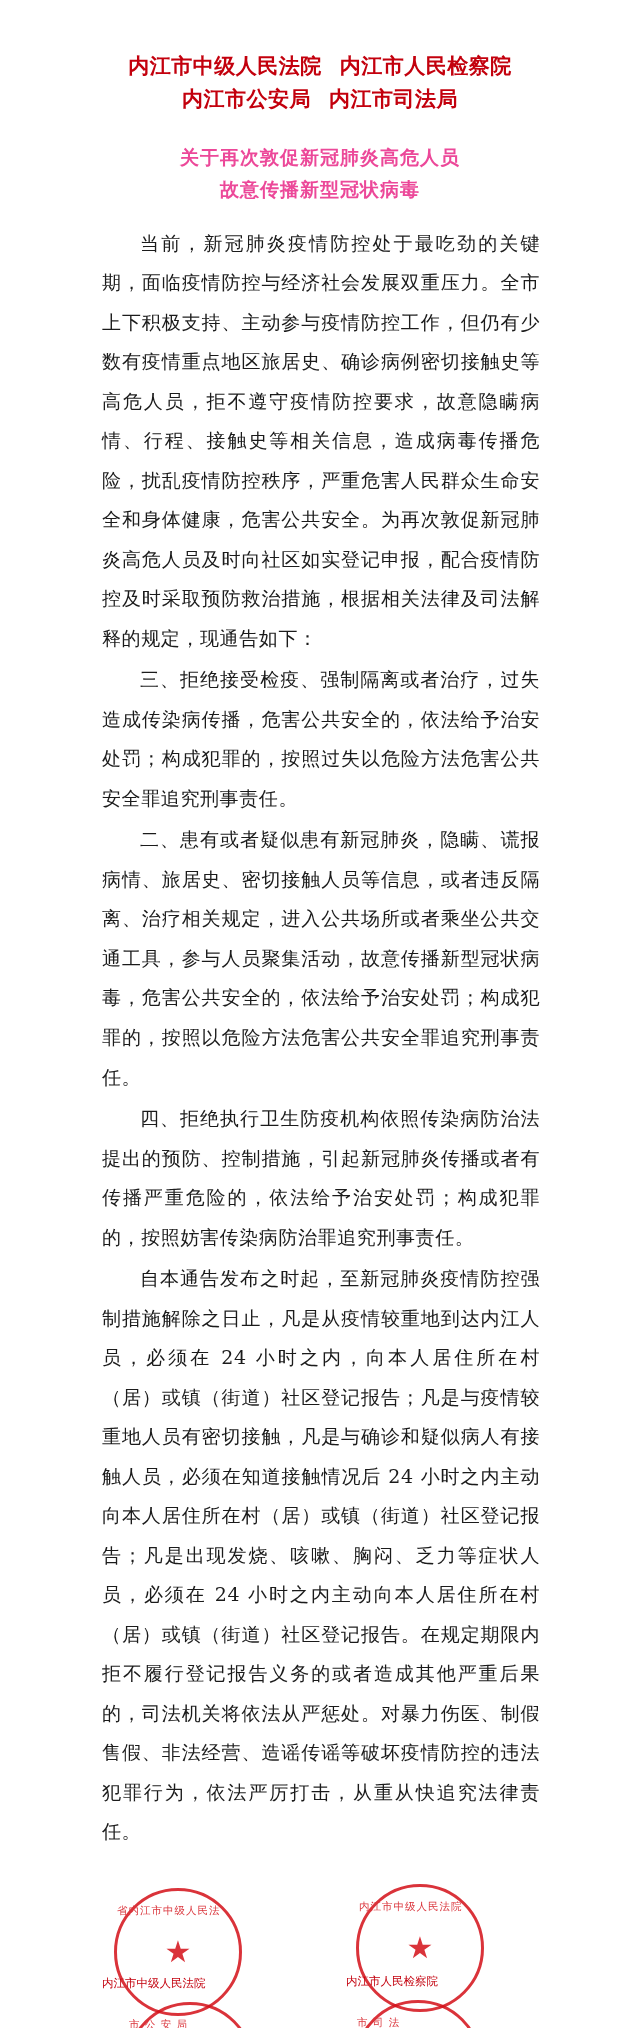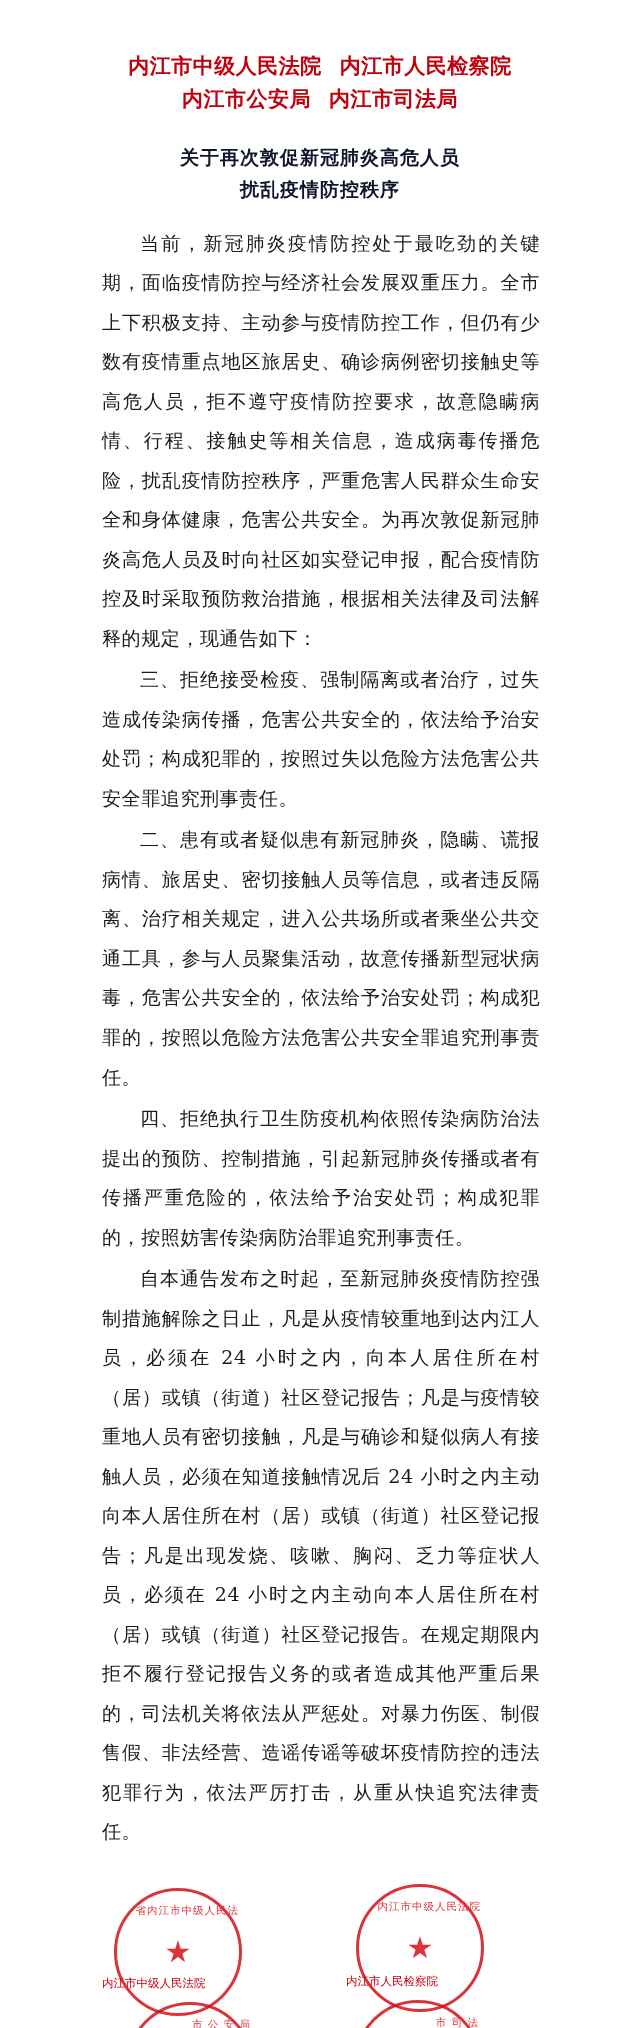--- a/index.html
+++ b/index.html
@@ -37,21 +37,21 @@
     display: flex;
     justify-content: center;
     gap: 18px;
     white-space: nowrap;
   }
   .agency-row .col { display: block; }
   
   .doc-title {
     margin: 26px 0 18px 0;
     text-align: center;
-    color: #0f172a;
+    color: #ec4899;
     font-family: "DejaVu Serif", "Liberation Serif", serif;
     font-weight: bold;
     font-size: 19px;
     line-height: 1.7;
     letter-spacing: 1px;
   }
   .doc-title .tline { display: block; }
   
   .body-text {
     padding: 0 30px 0 32px;
@@ -88,21 +88,21 @@
     top: 50%;
     transform: translate(-50%, -50%);
     font-size: 30px;
     line-height: 1;
     color: #d4121a;
   }
   .seal .arc-top, .seal .arc-bottom {
     position: absolute;
     left: 0;
     width: 100%;
-    text-align: right;
+    text-align: left;
     font-family: "DejaVu Serif", "Liberation Serif", serif;
     font-size: 10.5px;
     letter-spacing: 1px;
     white-space: nowrap;
   }
   .seal .arc-top { top: 13px; }
   .seal.s1 { left: 44px;  top: 10px; }
   .seal.s2 { left: 286px; top: 6px; }
   .seal.s3 { left: 56px;  top: 124px; }
   .seal.s4 { left: 284px; top: 122px; }
@@ -158,21 +158,21 @@
         <span class="col">内江市人民检察院</span>
       </div>
       <div class="agency-row">
         <span class="col">内江市公安局</span>
         <span class="col">内江市司法局</span>
       </div>
     </div>
 
     <div class="doc-title">
       <span class="tline">关于再次敦促新冠肺炎高危人员</span>
-      <span class="tline">扰乱疫情防控秩序</span>
+      <span class="tline">故意传播新型冠状病毒</span>
     </div>
 
     <div class="body-text">
       <p>当前，新冠肺炎疫情防控处于最吃劲的关键期，面临疫情防控与经济社会发展双重压力。全市上下积极支持、主动参与疫情防控工作，但仍有少数有疫情重点地区旅居史、确诊病例密切接触史等高危人员，拒不遵守疫情防控要求，故意隐瞒病情、行程、接触史等相关信息，造成病毒传播危险，扰乱疫情防控秩序，严重危害人民群众生命安全和身体健康，危害公共安全。为再次敦促新冠肺炎高危人员及时向社区如实登记申报，配合疫情防控及时采取预防救治措施，根据相关法律及司法解释的规定，现通告如下：</p>
       <p>三、拒绝接受检疫、强制隔离或者治疗，过失造成传染病传播，危害公共安全的，依法给予治安处罚；构成犯罪的，按照过失以危险方法危害公共安全罪追究刑事责任。</p>
       <p>二、患有或者疑似患有新冠肺炎，隐瞒、谎报病情、旅居史、密切接触人员等信息，或者违反隔离、治疗相关规定，进入公共场所或者乘坐公共交通工具，参与人员聚集活动，故意传播新型冠状病毒，危害公共安全的，依法给予治安处罚；构成犯罪的，按照以危险方法危害公共安全罪追究刑事责任。</p>
       <p>四、拒绝执行卫生防疫机构依照传染病防治法提出的预防、控制措施，引起新冠肺炎传播或者有传播严重危险的，依法给予治安处罚；构成犯罪的，按照妨害传染病防治罪追究刑事责任。</p>
       <p>自本通告发布之时起，至新冠肺炎疫情防控强制措施解除之日止，凡是从疫情较重地到达内江人员，必须在 24 小时之内，向本人居住所在村（居）或镇（街道）社区登记报告；凡是与疫情较重地人员有密切接触，凡是与确诊和疑似病人有接触人员，必须在知道接触情况后 24 小时之内主动向本人居住所在村（居）或镇（街道）社区登记报告；凡是出现发烧、咳嗽、胸闷、乏力等症状人员，必须在 24 小时之内主动向本人居住所在村（居）或镇（街道）社区登记报告。在规定期限内拒不履行登记报告义务的或者造成其他严重后果的，司法机关将依法从严惩处。对暴力伤医、制假售假、非法经营、造谣传谣等破坏疫情防控的违法犯罪行为，依法严厉打击，从重从快追究法律责任。</p>
     </div>
 

